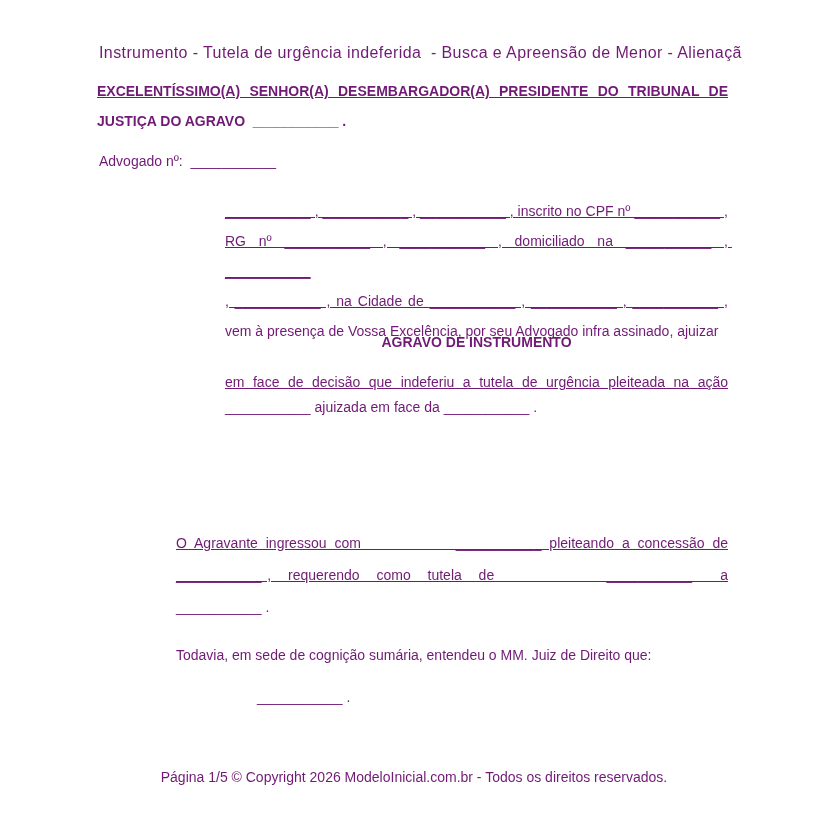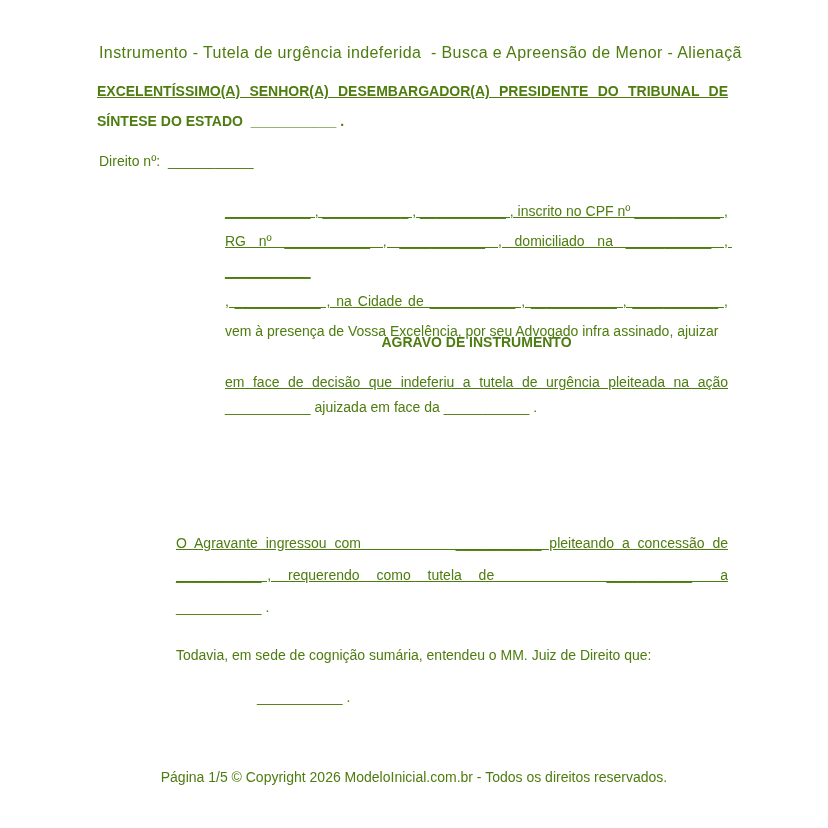--- a/index.html
+++ b/index.html
@@ -7,21 +7,21 @@
     padding: 0;
     background: #ffffff;
   }
   .page {
     position: relative;
     width: 828px;
     height: 828px;
     background: #ffffff;
     overflow: hidden;
     font-family: "Liberation Sans", sans-serif;
-    color: #4d7c0f;
+    color: #701a75;
     -webkit-font-smoothing: antialiased;
   }
   .abs { position: absolute; }
   .txt {
     font-size: 14px;
     line-height: 30px;
     white-space: pre-wrap;
   }
   .stretch {
     text-align: justify;
@@ -73,24 +73,24 @@
 </style>
 </head>
 <body>
 
 <div class="page">
 
   <div class="abs doc-title txt">Instrumento - Tutela de urgência indeferida  - Busca e Apreensão de Menor - Alienaçã</div>
 
   <div class="abs court-heading">
     <div class="txt bold stretch">EXCELENTÍSSIMO(A) SENHOR(A) DESEMBARGADOR(A) PRESIDENTE DO TRIBUNAL DE</div>
-    <div class="txt bold">SÍNTESE DO ESTADO  ___________ .</div>
+    <div class="txt bold">JUSTIÇA DO AGRAVO  ___________ .</div>
   </div>
 
-  <div class="abs processo txt">Direito nº:  ___________</div>
+  <div class="abs processo txt">Advogado nº:  ___________</div>
 
   <div class="abs piece-title txt bold center">AGRAVO DE INSTRUMENTO</div>
 
   <div class="abs qualification">
     <div class="txt stretch">___________ , ___________ , ___________ , inscrito no CPF nº ___________ ,</div>
     <div class="txt stretch">RG nº ___________ , ___________ , domiciliado na ___________ , ___________</div>
     <div class="txt stretch">, ___________ , na Cidade de ___________ , ___________ , ___________ ,</div>
     <div class="txt">vem à presença de Vossa Excelência, por seu Advogado infra assinado, ajuizar</div>
   </div>
 

